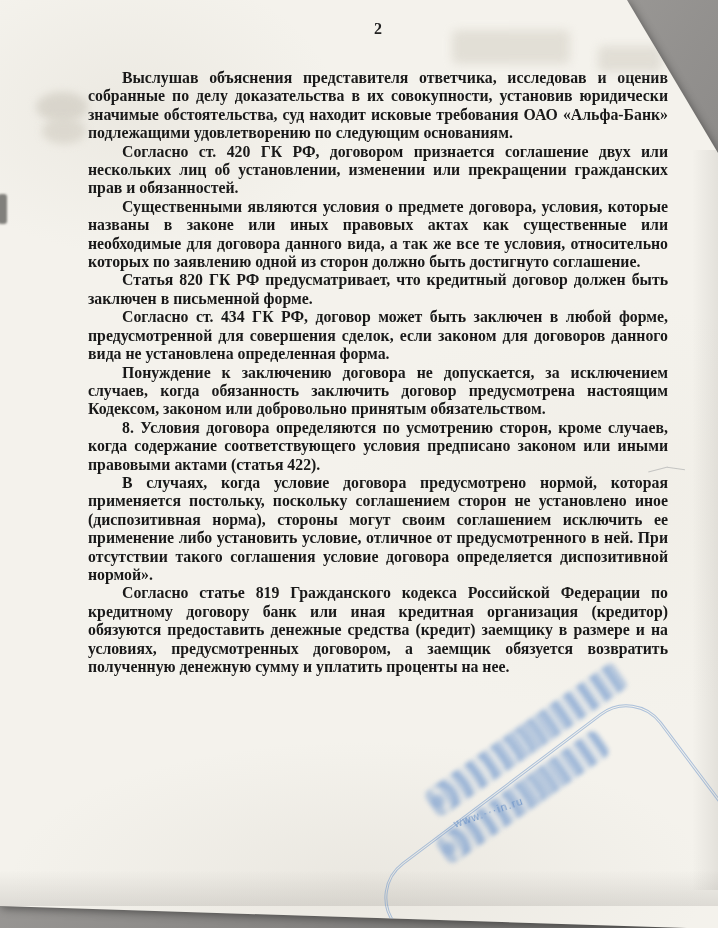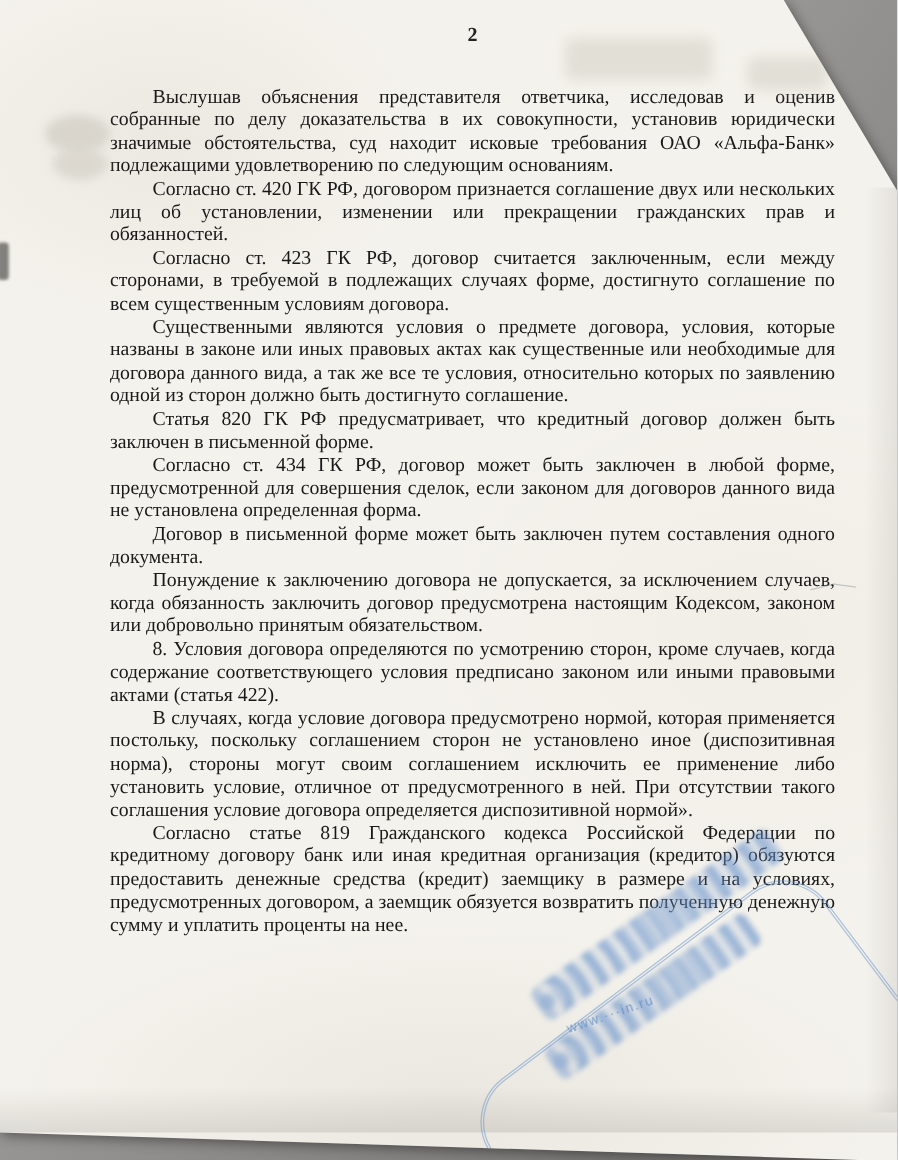--- a/index.html
+++ b/index.html
@@ -23,21 +23,21 @@
     clip-path:polygon(0 0,627px 0,718px 153px,718px 929px,0 906px);
   }
 
   .page-number{
     position:absolute;top:20px;left:88px;width:580px;text-align:center;
     font-weight:700;font-size:16px;color:#222;
   }
 
   .body-text{
     position:absolute;top:69px;left:88px;width:580px;
-    font-weight:400;font-size:15.8px;line-height:18.4px;color:#191919;
+    font-weight:700;font-size:15.8px;line-height:18.4px;color:#191919;
     text-align:justify;
   }
   .body-text p{margin:0;text-indent:34px;}
 
   
   .smudge{position:absolute;border-radius:50%;pointer-events:none;}
   .smudge-margin-1{left:36px;top:92px;width:52px;height:30px;background:#d4d0c6;filter:blur(4px);opacity:.8;}
   .smudge-margin-2{left:42px;top:118px;width:44px;height:26px;background:#d8d4ca;filter:blur(4px);opacity:.8;}
   .smudge-edge-dark{left:-2px;top:194px;width:9px;height:30px;background:#6e6d69;filter:blur(1.2px);border-radius:3px;opacity:.85;}
   .bleed-top-1{left:452px;top:30px;width:118px;height:34px;background:#d9d5cb;filter:blur(5px);opacity:.65;border-radius:6px;}
@@ -85,25 +85,23 @@
 
 <div class="scene">
   <div class="page-wrap">
     <div class="page">
 
       <div class="page-number">2</div>
 
       <div class="body-text">
         <p>Выслушав объяснения представителя ответчика, исследовав и оценив собранные по делу доказательства в их совокупности, установив юридически значимые обстоятельства, суд находит исковые требования ОАО «Альфа-Банк» подлежащими удовлетворению по следующим основаниям.</p>
         <p>Согласно ст. 420 ГК РФ, договором признается соглашение двух или нескольких лиц об установлении, изменении или прекращении гражданских прав и обязанностей.</p>
-        <p>Согласно ст. 423 ГК РФ, договор считается заключенным, если между сторонами, в требуемой в подлежащих случаях форме, достигнуто соглашение по всем существенным условиям договора.</p>
         <p>Существенными являются условия о предмете договора, условия, которые названы в законе или иных правовых актах как существенные или необходимые для договора данного вида, а так же все те условия, относительно которых по заявлению одной из сторон должно быть достигнуто соглашение.</p>
         <p>Статья 820 ГК РФ предусматривает, что кредитный договор должен быть заключен в письменной форме.</p>
         <p>Согласно ст. 434 ГК РФ, договор может быть заключен в любой форме, предусмотренной для совершения сделок, если законом для договоров данного вида не установлена определенная форма.</p>
-        <p>Договор в письменной форме может быть заключен путем составления одного документа.</p>
         <p>Понуждение к заключению договора не допускается, за исключением случаев, когда обязанность заключить договор предусмотрена настоящим Кодексом, законом или добровольно принятым обязательством.</p>
         <p>8. Условия договора определяются по усмотрению сторон, кроме случаев, когда содержание соответствующего условия предписано законом или иными правовыми актами (статья 422).</p>
         <p>В случаях, когда условие договора предусмотрено нормой, которая применяется постольку, поскольку соглашением сторон не установлено иное (диспозитивная норма), стороны могут своим соглашением исключить ее применение либо установить условие, отличное от предусмотренного в ней. При отсутствии такого соглашения условие договора определяется диспозитивной нормой».</p>
         <p>Согласно статье 819 Гражданского кодекса Российской Федерации по кредитному договору банк или иная кредитная организация (кредитор) обязуются предоставить денежные средства (кредит) заемщику в размере и на условиях, предусмотренных договором, а заемщик обязуется возвратить полученную денежную сумму и уплатить проценты на нее.</p>
       </div>
 
       <div class="smudge smudge-margin-1"></div>
       <div class="smudge smudge-margin-2"></div>
       <div class="smudge smudge-edge-dark"></div>
       <div class="smudge bleed-top-1"></div>

